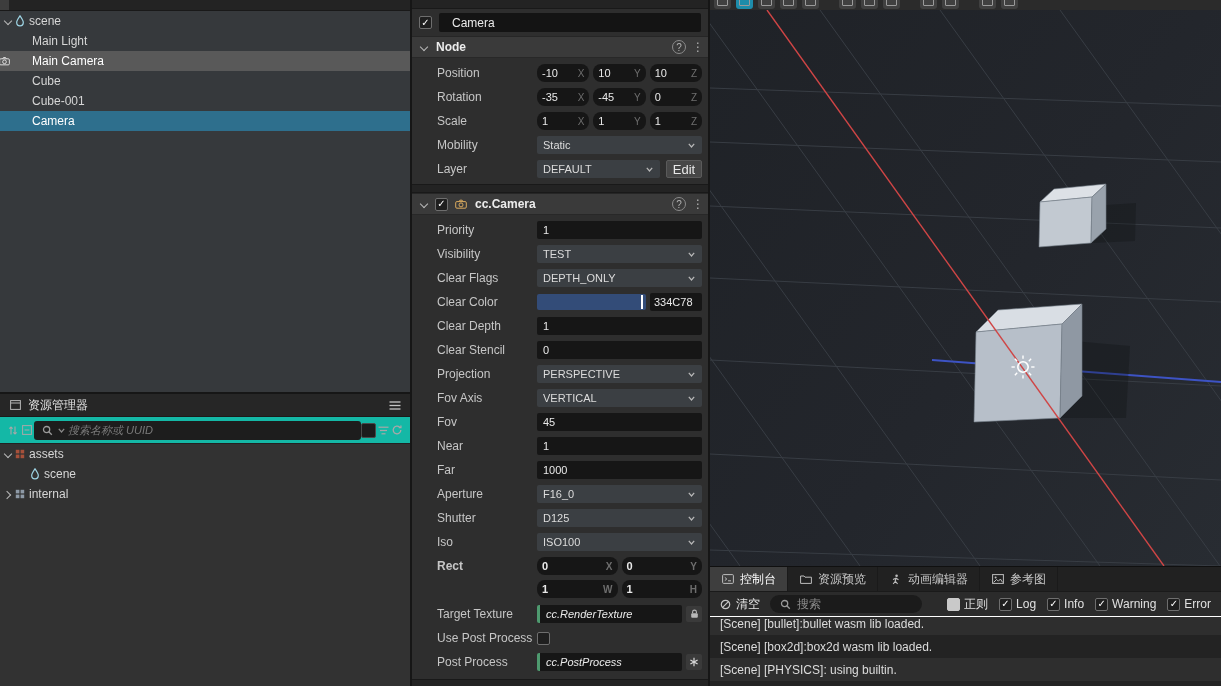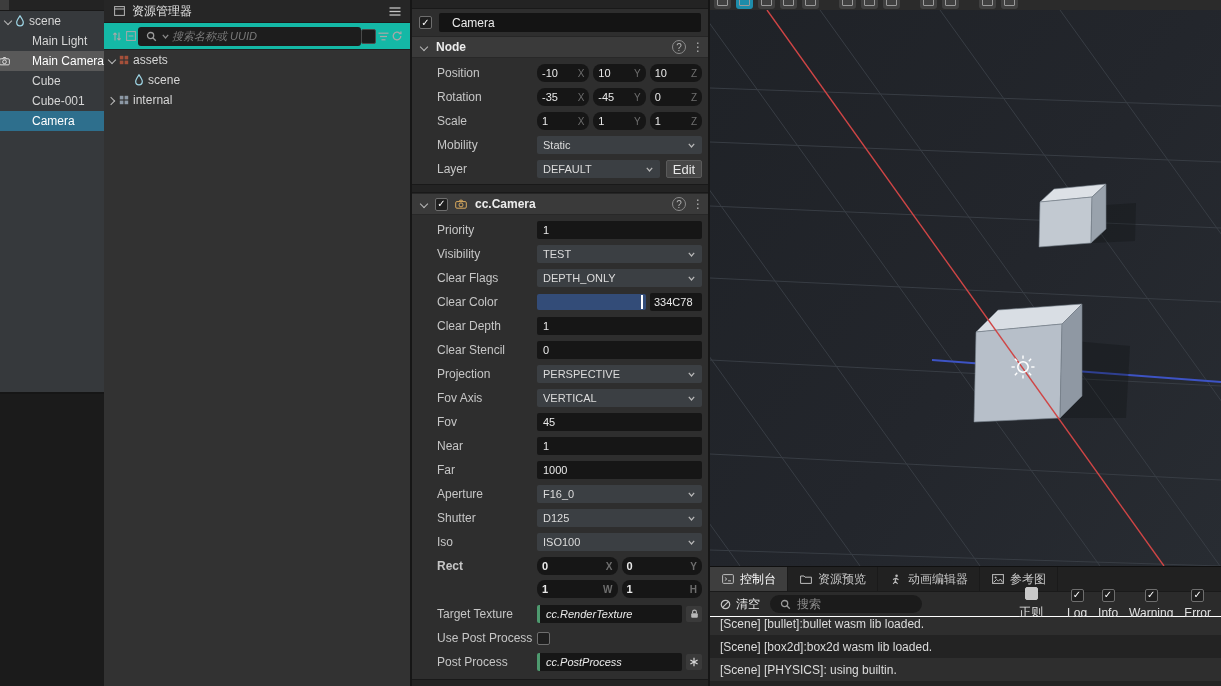--- a/index.html
+++ b/index.html
@@ -1,21 +1,21 @@
 <!DOCTYPE html>
 <html><head>
 <meta charset="utf-8">
 <style>
 *{box-sizing:border-box;margin:0;padding:0;}
 html,body{width:1221px;height:686px;overflow:hidden;background:#1b1b1b;
   font-family:"Liberation Sans","DejaVu Sans",sans-serif;}
 .app{display:flex;width:1221px;height:686px;font-size:12px;color:#ccc;}
 
 
-.col-left{width:412px;flex:none;display:flex;flex-direction:row;border-right:2px solid #161616;}
+.col-left{width:412px;flex:none;display:flex;flex-direction:column;border-right:2px solid #161616;}
 .col-mid{width:298px;flex:none;background:#2e2e2e;border-right:2px solid #161616;display:flex;flex-direction:column;overflow:hidden;}
 .col-right{flex:1;min-width:0;display:flex;flex-direction:column;}
 
 
 .hierarchy{height:394px;flex:none;background:#36393c;border-bottom:2px solid #161616;display:flex;flex-direction:column;}
 .panel-top-strip{height:11px;flex:none;background:#232323;border-bottom:1px solid #191919;position:relative;}
 .corner-chip{position:absolute;left:0;top:0;width:9px;height:100%;background:#3d3d3d;}
 .h-row{height:20px;display:flex;align-items:center;position:relative;color:#d6d6d6;cursor:default;}
 .h-row.hover{background:#595959;color:#fff;}
 .h-row.selected{background:#2e6f8d;color:#fff;}
@@ -92,22 +92,22 @@
 .console{flex:1;display:flex;flex-direction:column;background:#232323;border-top:1px solid #101010;min-height:0;justify-content:space-between;}
 .tabbar{height:24px;flex:none;display:flex;background:#212121;}
 .tab{display:flex;align-items:center;gap:5px;padding:0 11px;color:#c7c7c7;border-right:1px solid #1a1a1a;}
 .tab.active{background:#3e3e3e;color:#fff;}
 .console-toolbar{height:26px;flex:none;display:flex;align-items:center;gap:10px;padding:0 8px;background:#2b2b2b;border-top:1px solid #1a1a1a;border-bottom:1px solid #ffffff;}
 .clear-btn{display:flex;align-items:center;gap:4px;color:#e2e2e2;}
 .console-search{width:152px;height:18px;background:#1b1b1b;border-radius:9px;display:flex;align-items:center;padding:0 8px;gap:5px;}
 .console-search input{flex:1;min-width:0;background:transparent;border:0;outline:0;color:#ccc;font:inherit;font-size:12px;}
 .console-search input::placeholder{color:#8a8a8a;}
 .filters{display:flex;align-items:center;gap:11px;margin-left:auto;padding-right:2px;}
-.filters-inner{display:flex;align-items:center;gap:11px;margin-left:13px;}
-.filter{display:flex;align-items:center;gap:4px;color:#e0e0e0;flex-direction:column;}
+.filters-inner{display:flex;align-items:center;gap:11px;}
+.filter{display:flex;align-items:center;gap:4px;color:#e0e0e0;}
 .logs{flex:1;overflow:hidden;background:#232323;color:#dcdcdc;}
 .log-row{height:23px;display:flex;align-items:center;padding:0 10px;white-space:nowrap;}
 .log-row:first-child{margin-top:-5px;}
 .log-row:nth-child(odd){background:#2e2e2e;}
 .log-row:nth-child(even){background:#232323;}
 </style>
 </head>
 <body>
 
 <div class="app">

